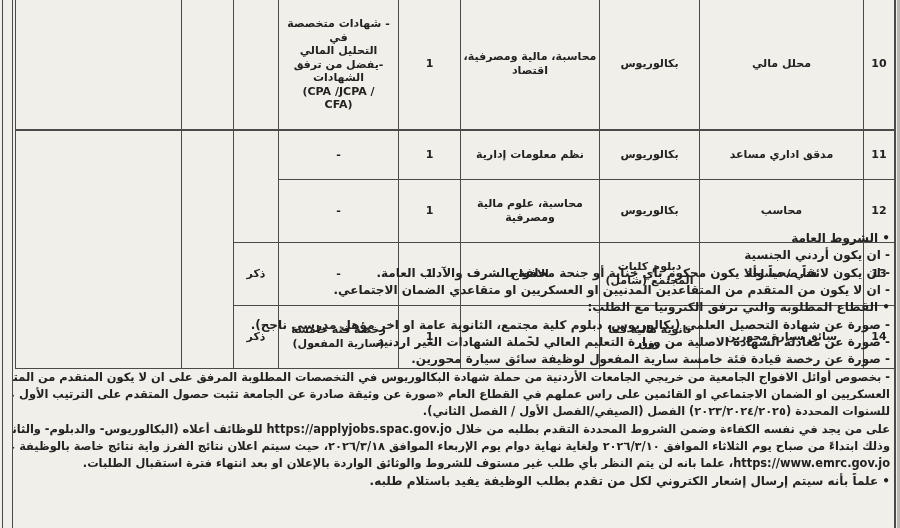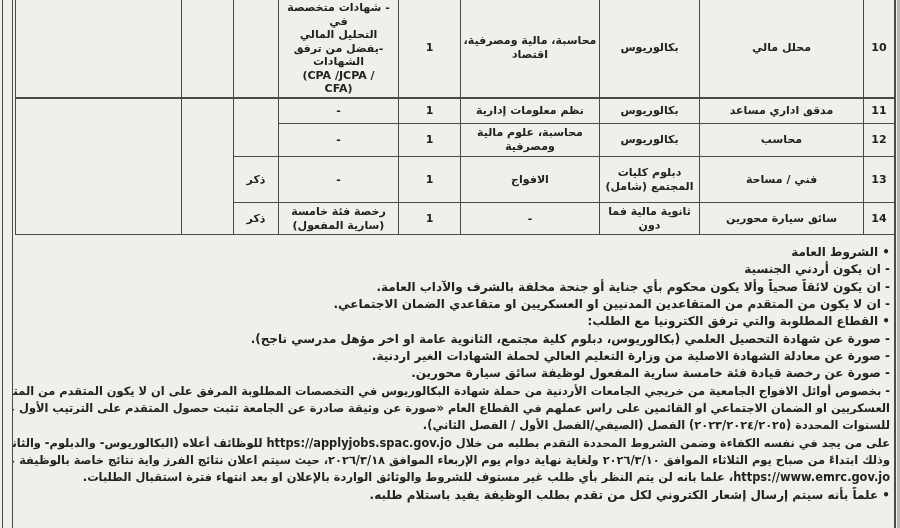--- a/index.html
+++ b/index.html
@@ -14,27 +14,27 @@
   
   table.jobs{
     position:absolute;top:0;right:5px;width:879px;
     border-collapse:collapse;table-layout:fixed;
     direction:rtl;
   }
   table.jobs td{
     border:1px solid #4a4a4a;
     text-align:center;vertical-align:middle;
     font-weight:bold;font-size:11px;line-height:14px;
-    padding:1px 2px;overflow:hidden;color:#222;
+    padding:17px 2px;overflow:hidden;color:#222;
   }
   tr.r10 td{border-top:none;border-bottom-width:2px;}
   .cert-line{font-size:11px;line-height:13.5px;text-align:center;}
   
   .txt{
-    position:absolute;top:244px;right:10px;left:13px;
+    position:absolute;top:230px;right:10px;left:13px;
     direction:rtl;text-align:right;color:#222;
   }
   .ln{
     height:17.35px;line-height:17.35px;
     font-weight:bold;font-size:12px;
     white-space:nowrap;overflow:hidden;
   }
   .ln.sm{font-size:11.4px;}
 </style>
 </head>

